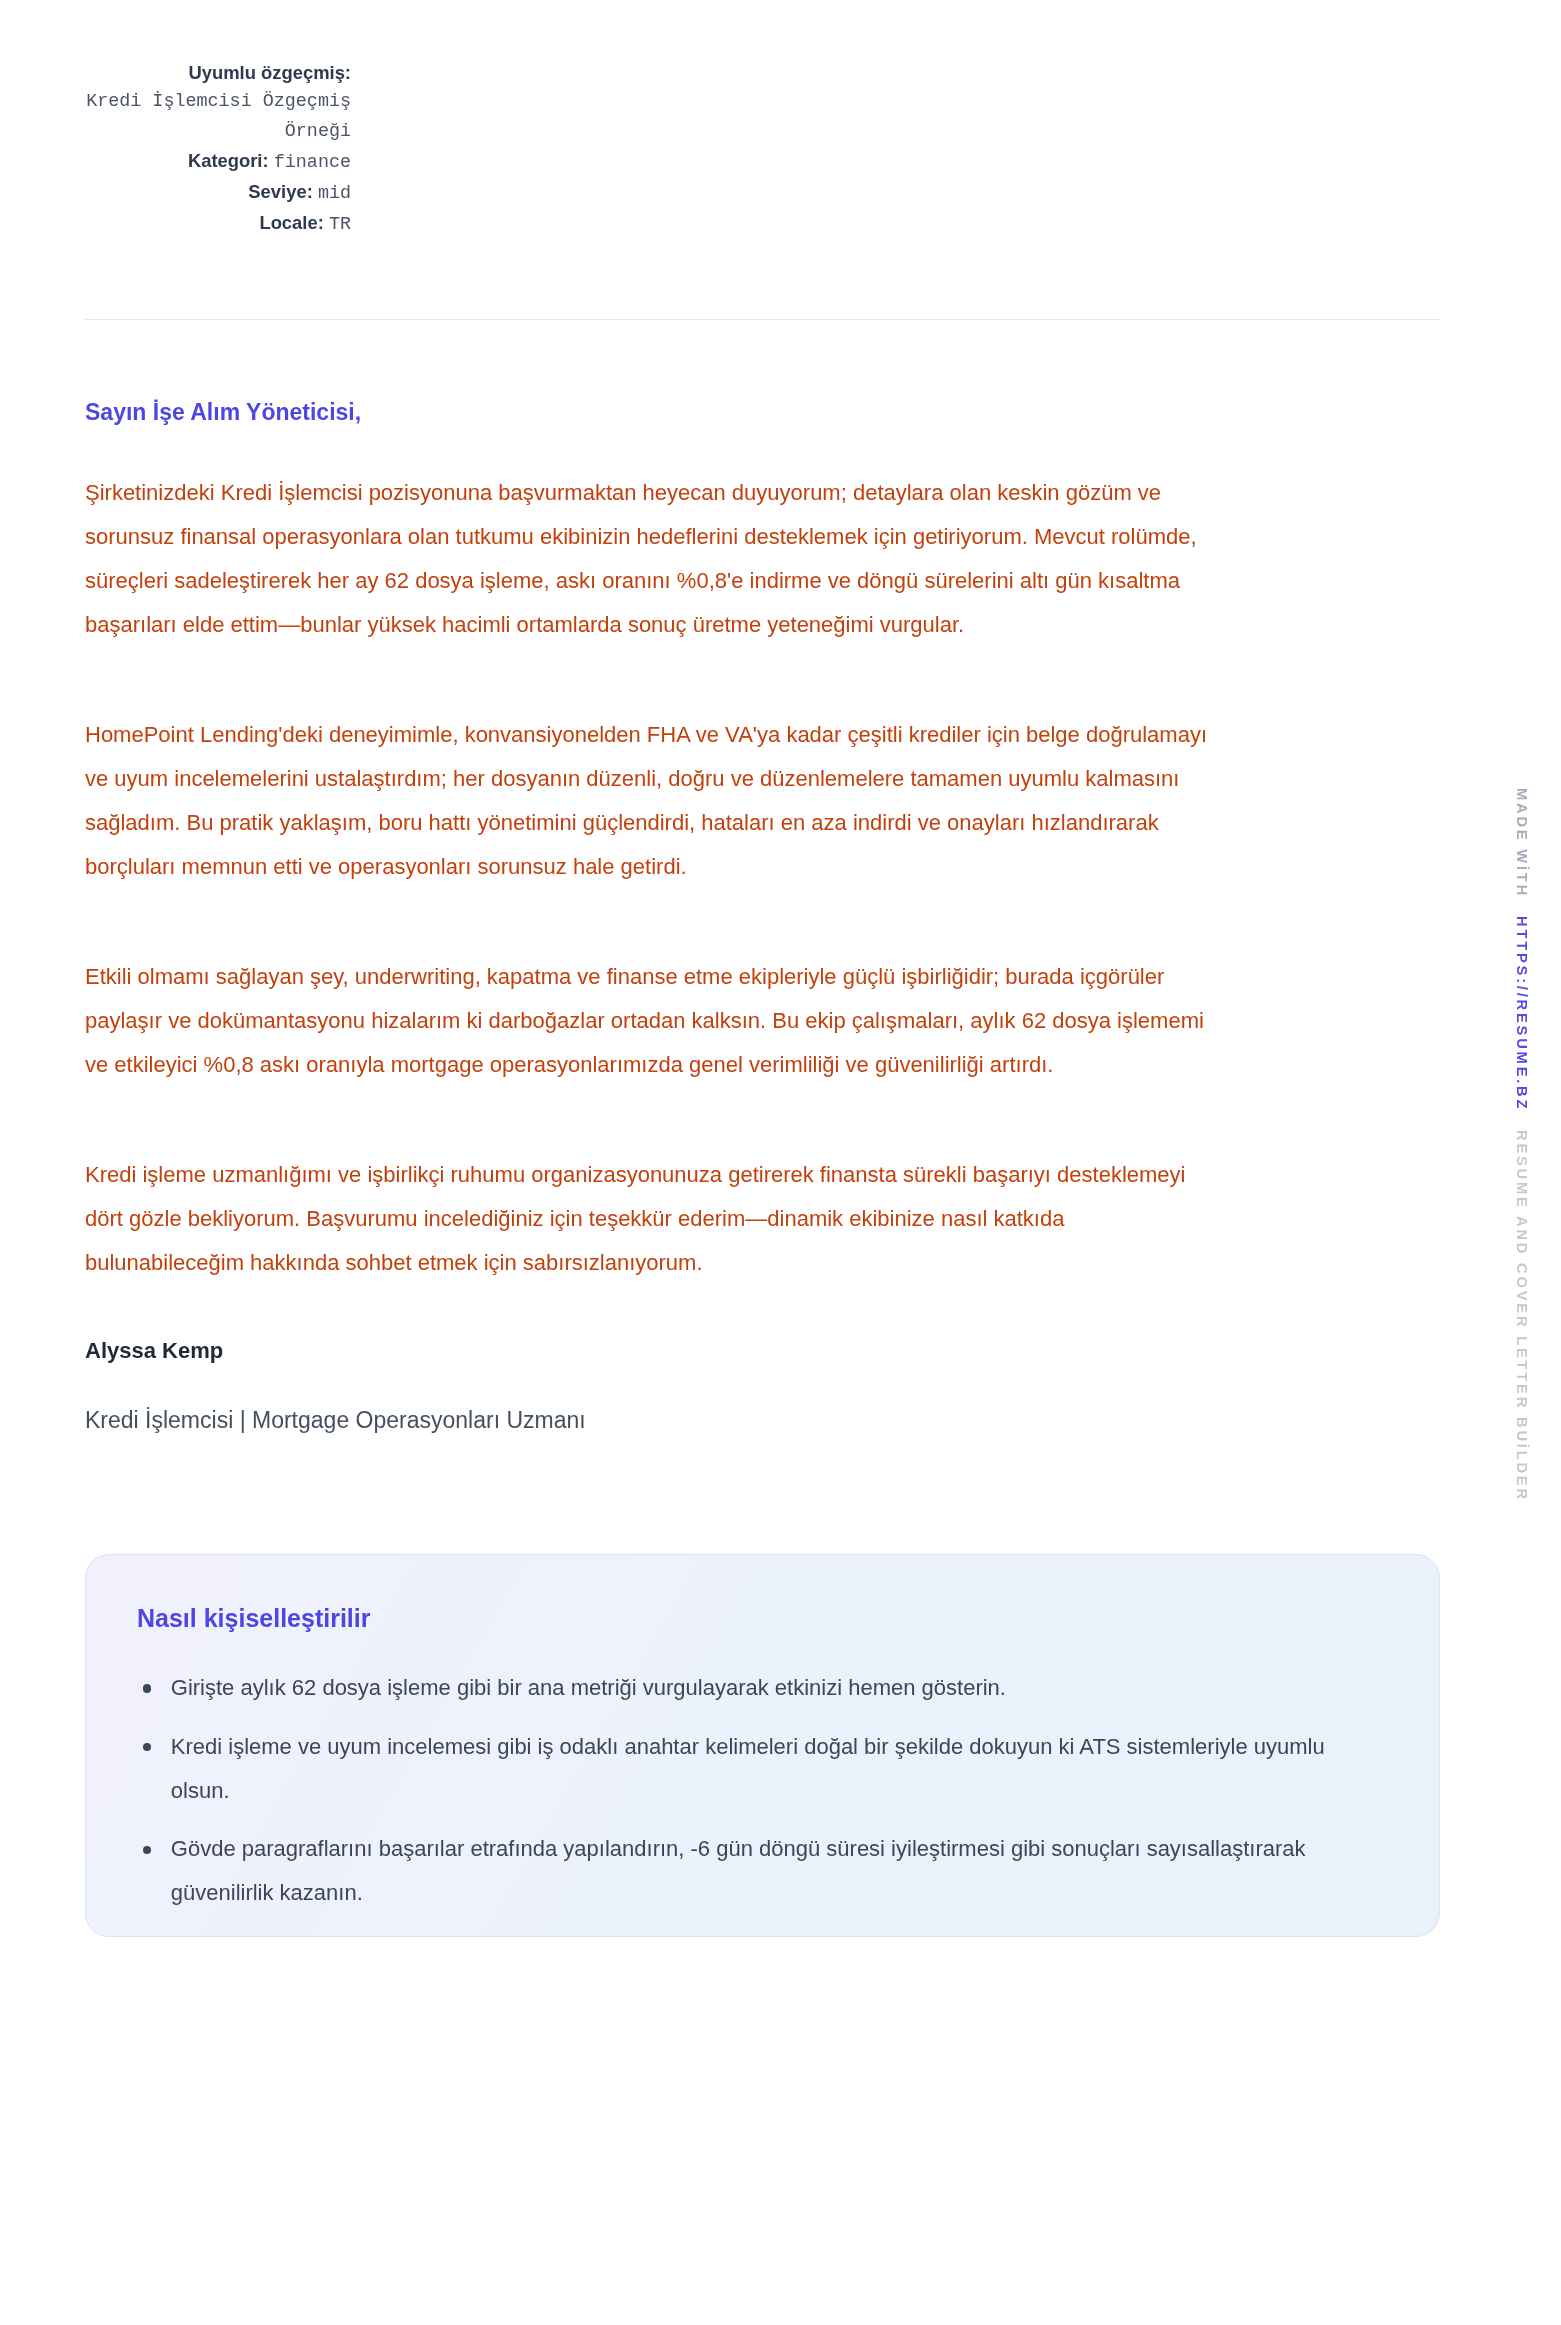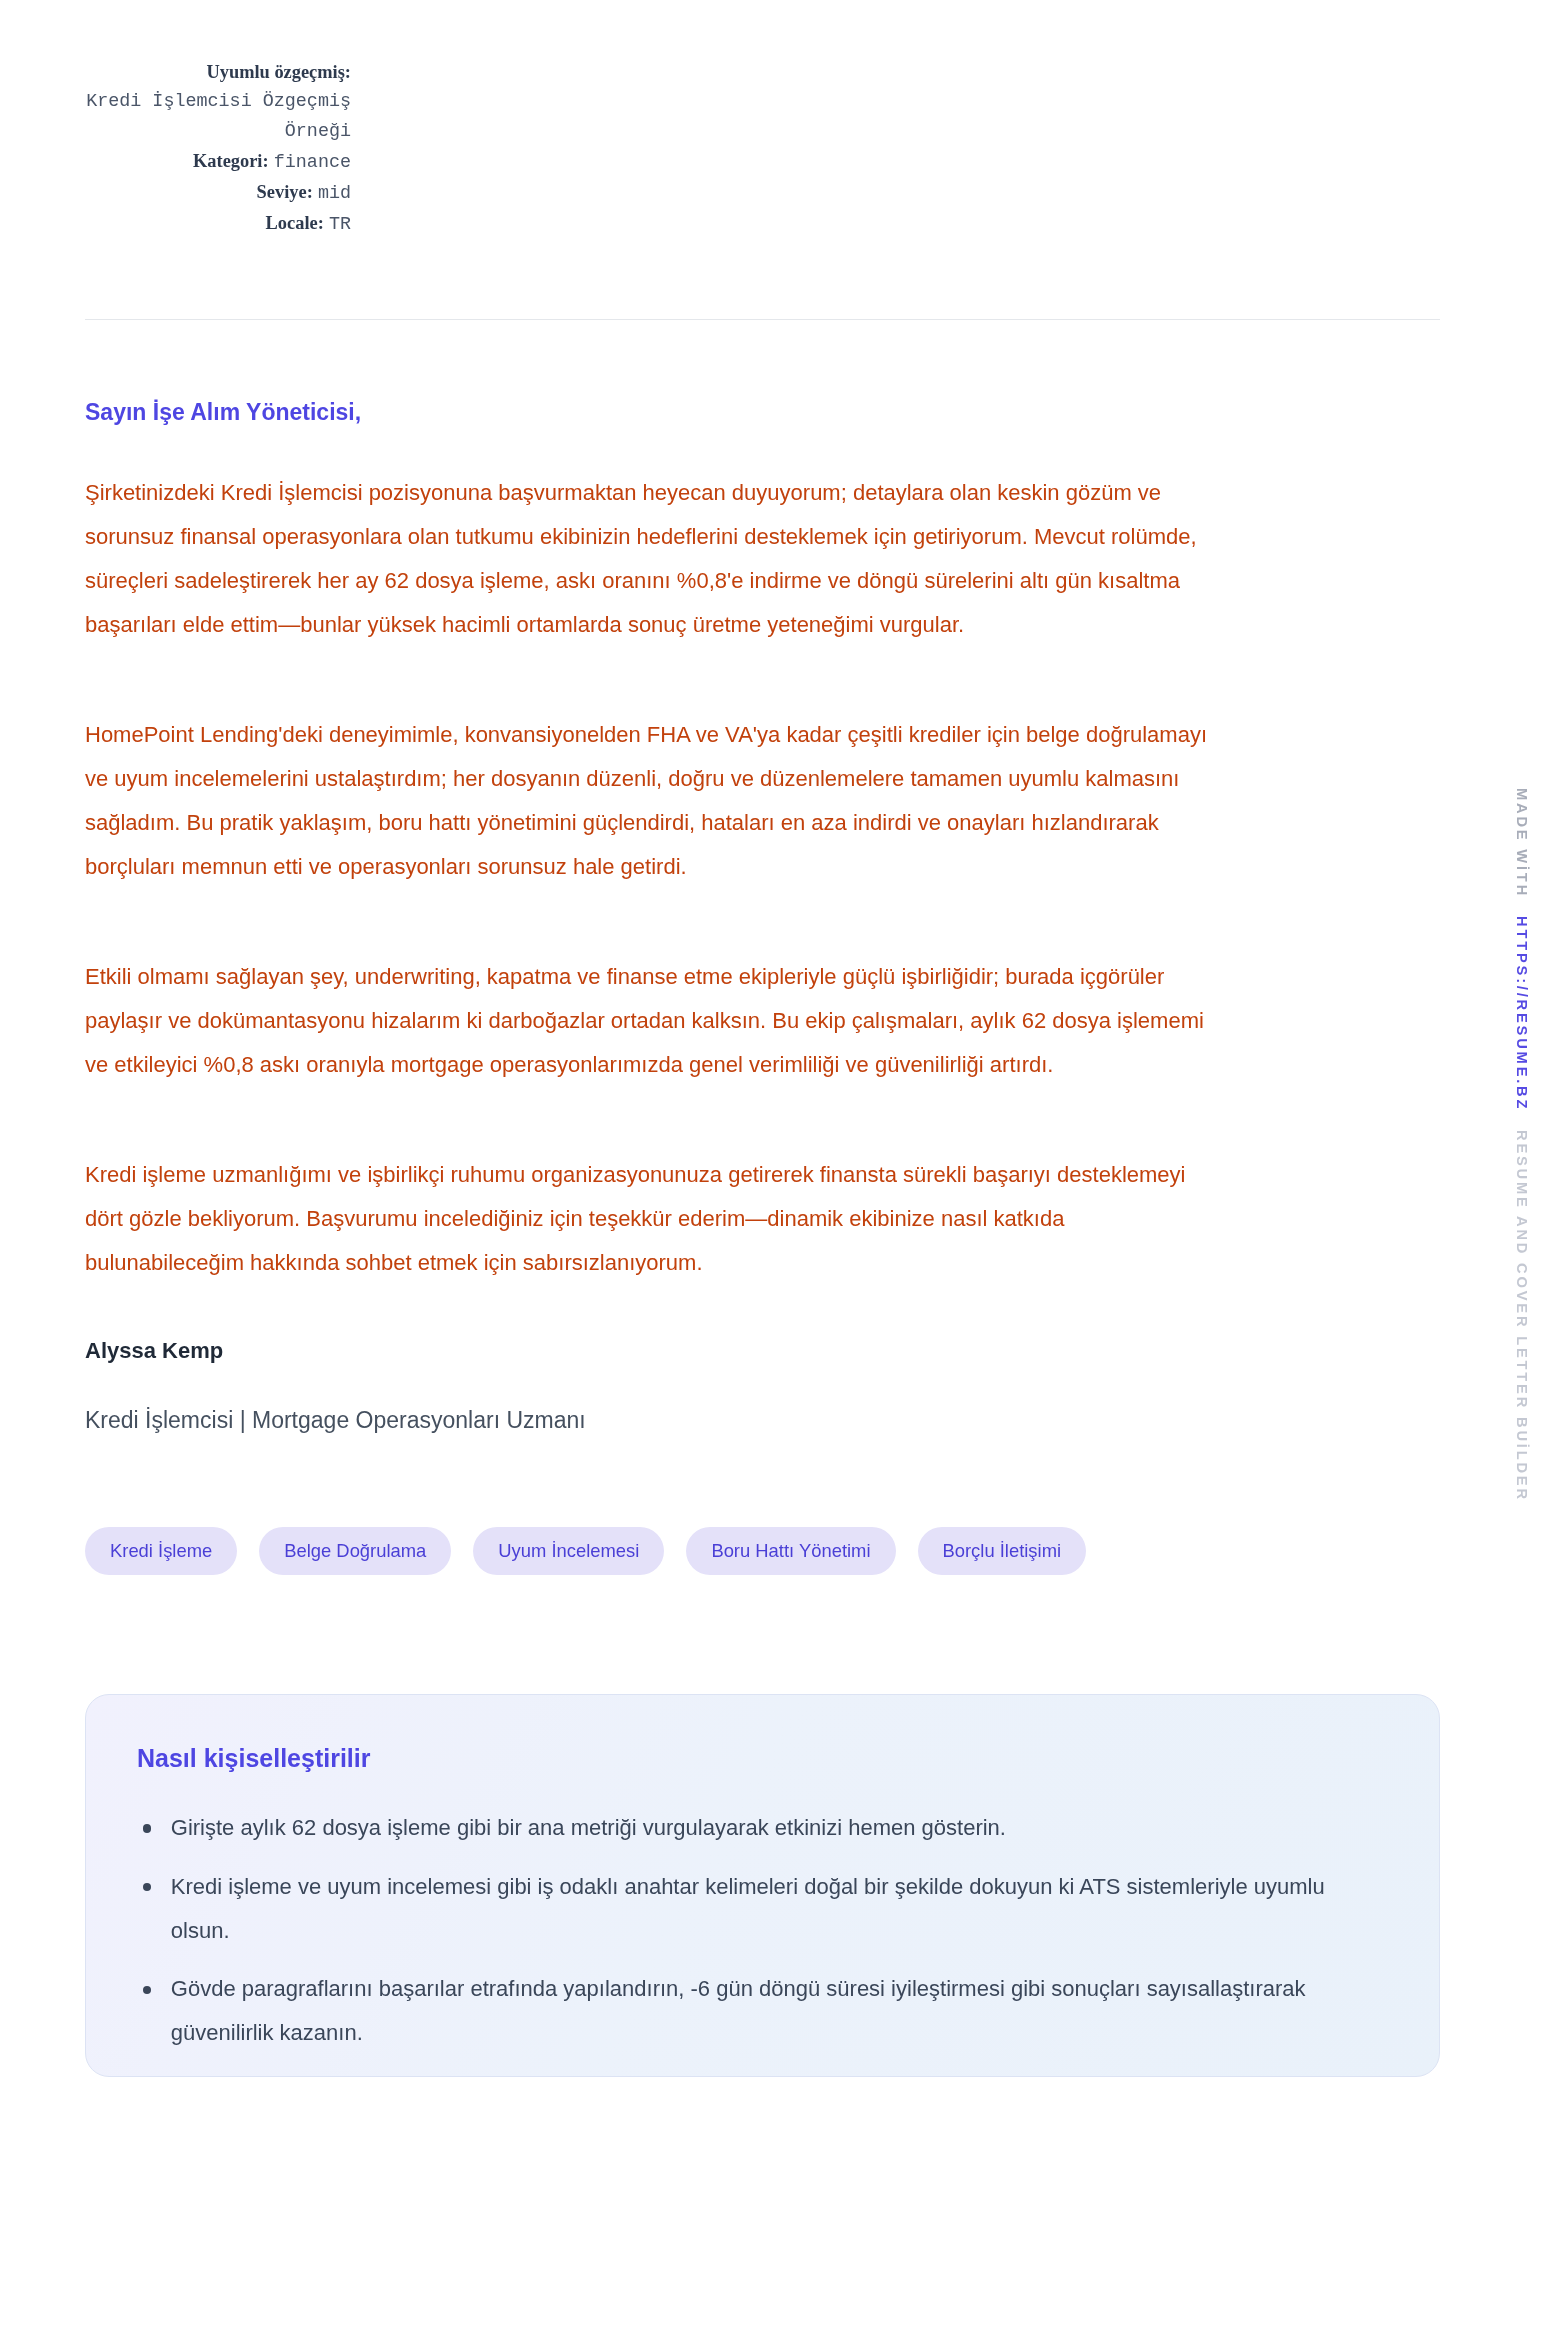--- a/index.html
+++ b/index.html
@@ -41,21 +41,21 @@
   }
   .meta-block {
     width: 266px;
     text-align: right;
     font-size: 18.4px;
     line-height: 27.5px;
     flex-shrink: 0;
     padding-top: 5.5px;
   }
   .meta-row { margin-bottom: 1.8px; }
-  .meta-label { font-weight: 700; color: #2e3a4e; font-family: Liberation Serif, serif; }
+  .meta-label { font-weight: 700; color: #2e3a4e; }
   .meta-value { font-weight: 400; color: #4a5568; font-family: Liberation Mono, monospace; }
   .meta-row.stacked .meta-label { display: block; }
   
   .divider {
     border: none;
     border-top: 0.9px solid #e4e7eb;
     margin-top: 42px;
   }
   
   .greeting {
@@ -191,27 +191,20 @@
     <div class="letter-body">
       <p>Şirketinizdeki Kredi İşlemcisi pozisyonuna başvurmaktan heyecan duyuyorum; detaylara olan keskin gözüm ve sorunsuz finansal operasyonlara olan tutkumu ekibinizin hedeflerini desteklemek için getiriyorum. Mevcut rolümde, süreçleri sadeleştirerek her ay 62 dosya işleme, askı oranını %0,8'e indirme ve döngü sürelerini altı gün kısaltma başarıları elde ettim—bunlar yüksek hacimli ortamlarda sonuç üretme yeteneğimi vurgular.</p>
       <p>HomePoint Lending'deki deneyimimle, konvansiyonelden FHA ve VA'ya kadar çeşitli krediler için belge doğrulamayı ve uyum incelemelerini ustalaştırdım; her dosyanın düzenli, doğru ve düzenlemelere tamamen uyumlu kalmasını sağladım. Bu pratik yaklaşım, boru hattı yönetimini güçlendirdi, hataları en aza indirdi ve onayları hızlandırarak borçluları memnun etti ve operasyonları sorunsuz hale getirdi.</p>
       <p>Etkili olmamı sağlayan şey, underwriting, kapatma ve finanse etme ekipleriyle güçlü işbirliğidir; burada içgörüler paylaşır ve dokümantasyonu hizalarım ki darboğazlar ortadan kalksın. Bu ekip çalışmaları, aylık 62 dosya işlememi ve etkileyici %0,8 askı oranıyla mortgage operasyonlarımızda genel verimliliği ve güvenilirliği artırdı.</p>
       <p>Kredi işleme uzmanlığımı ve işbirlikçi ruhumu organizasyonunuza getirerek finansta sürekli başarıyı desteklemeyi dört gözle bekliyorum. Başvurumu incelediğiniz için teşekkür ederim—dinamik ekibinize nasıl katkıda bulunabileceğim hakkında sohbet etmek için sabırsızlanıyorum.</p>
     </div>
     <div class="signature-name">Alyssa Kemp</div>
     <div class="signature-role">Kredi İşlemcisi | Mortgage Operasyonları Uzmanı</div>
   </div>
 
-  <div class="tags-row">
-    <span class="tag-pill">Kredi İşleme</span>
-    <span class="tag-pill">Belge Doğrulama</span>
-    <span class="tag-pill">Uyum İncelemesi</span>
-    <span class="tag-pill">Boru Hattı Yönetimi</span>
-    <span class="tag-pill">Borçlu İletişimi</span>
-  </div>
 
   <div class="personalize-card">
     <div class="card-title">Nasıl kişiselleştirilir</div>
     <div class="bullet-list">
       <div class="bullet-item">
         <span class="bullet-dot"></span>
         <span class="bullet-text">Girişte aylık 62 dosya işleme gibi bir ana metriği vurgulayarak etkinizi hemen gösterin.</span>
       </div>
       <div class="bullet-item">
         <span class="bullet-dot"></span>

